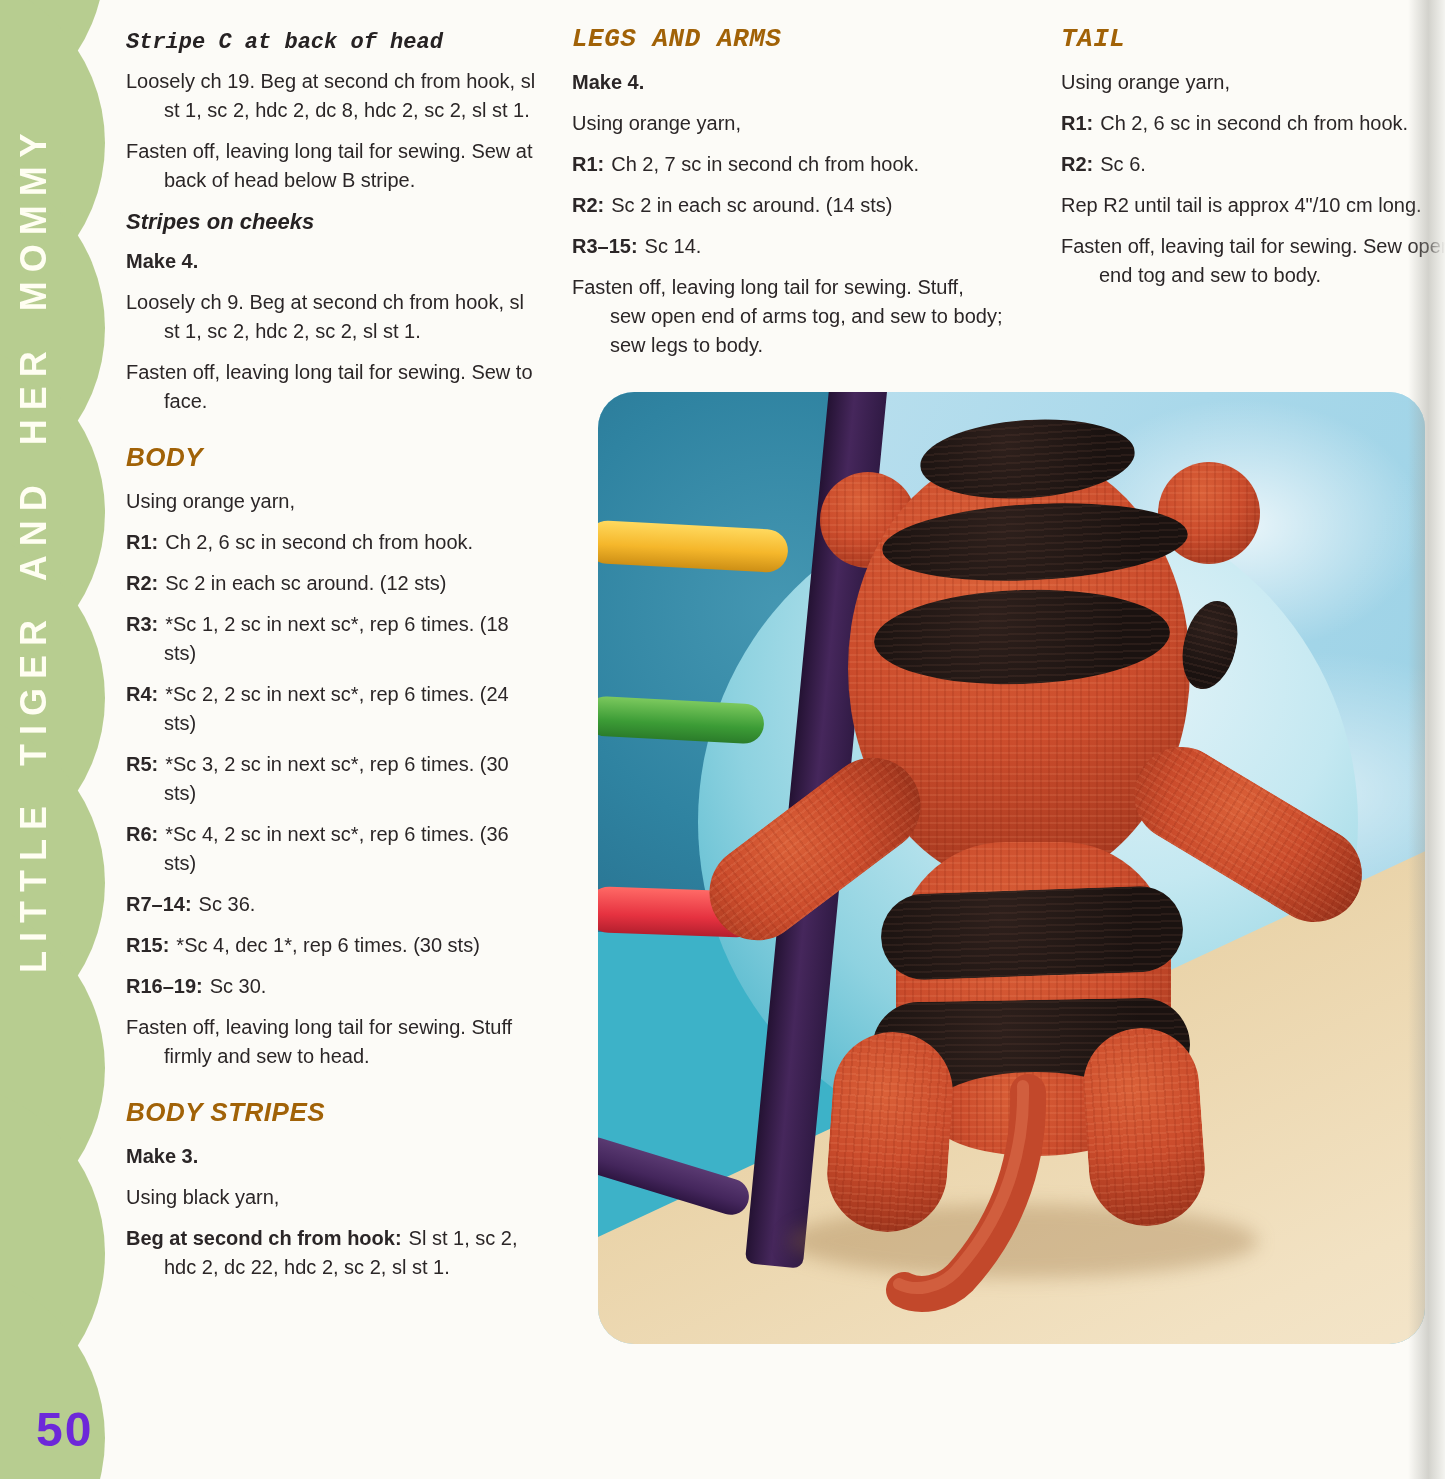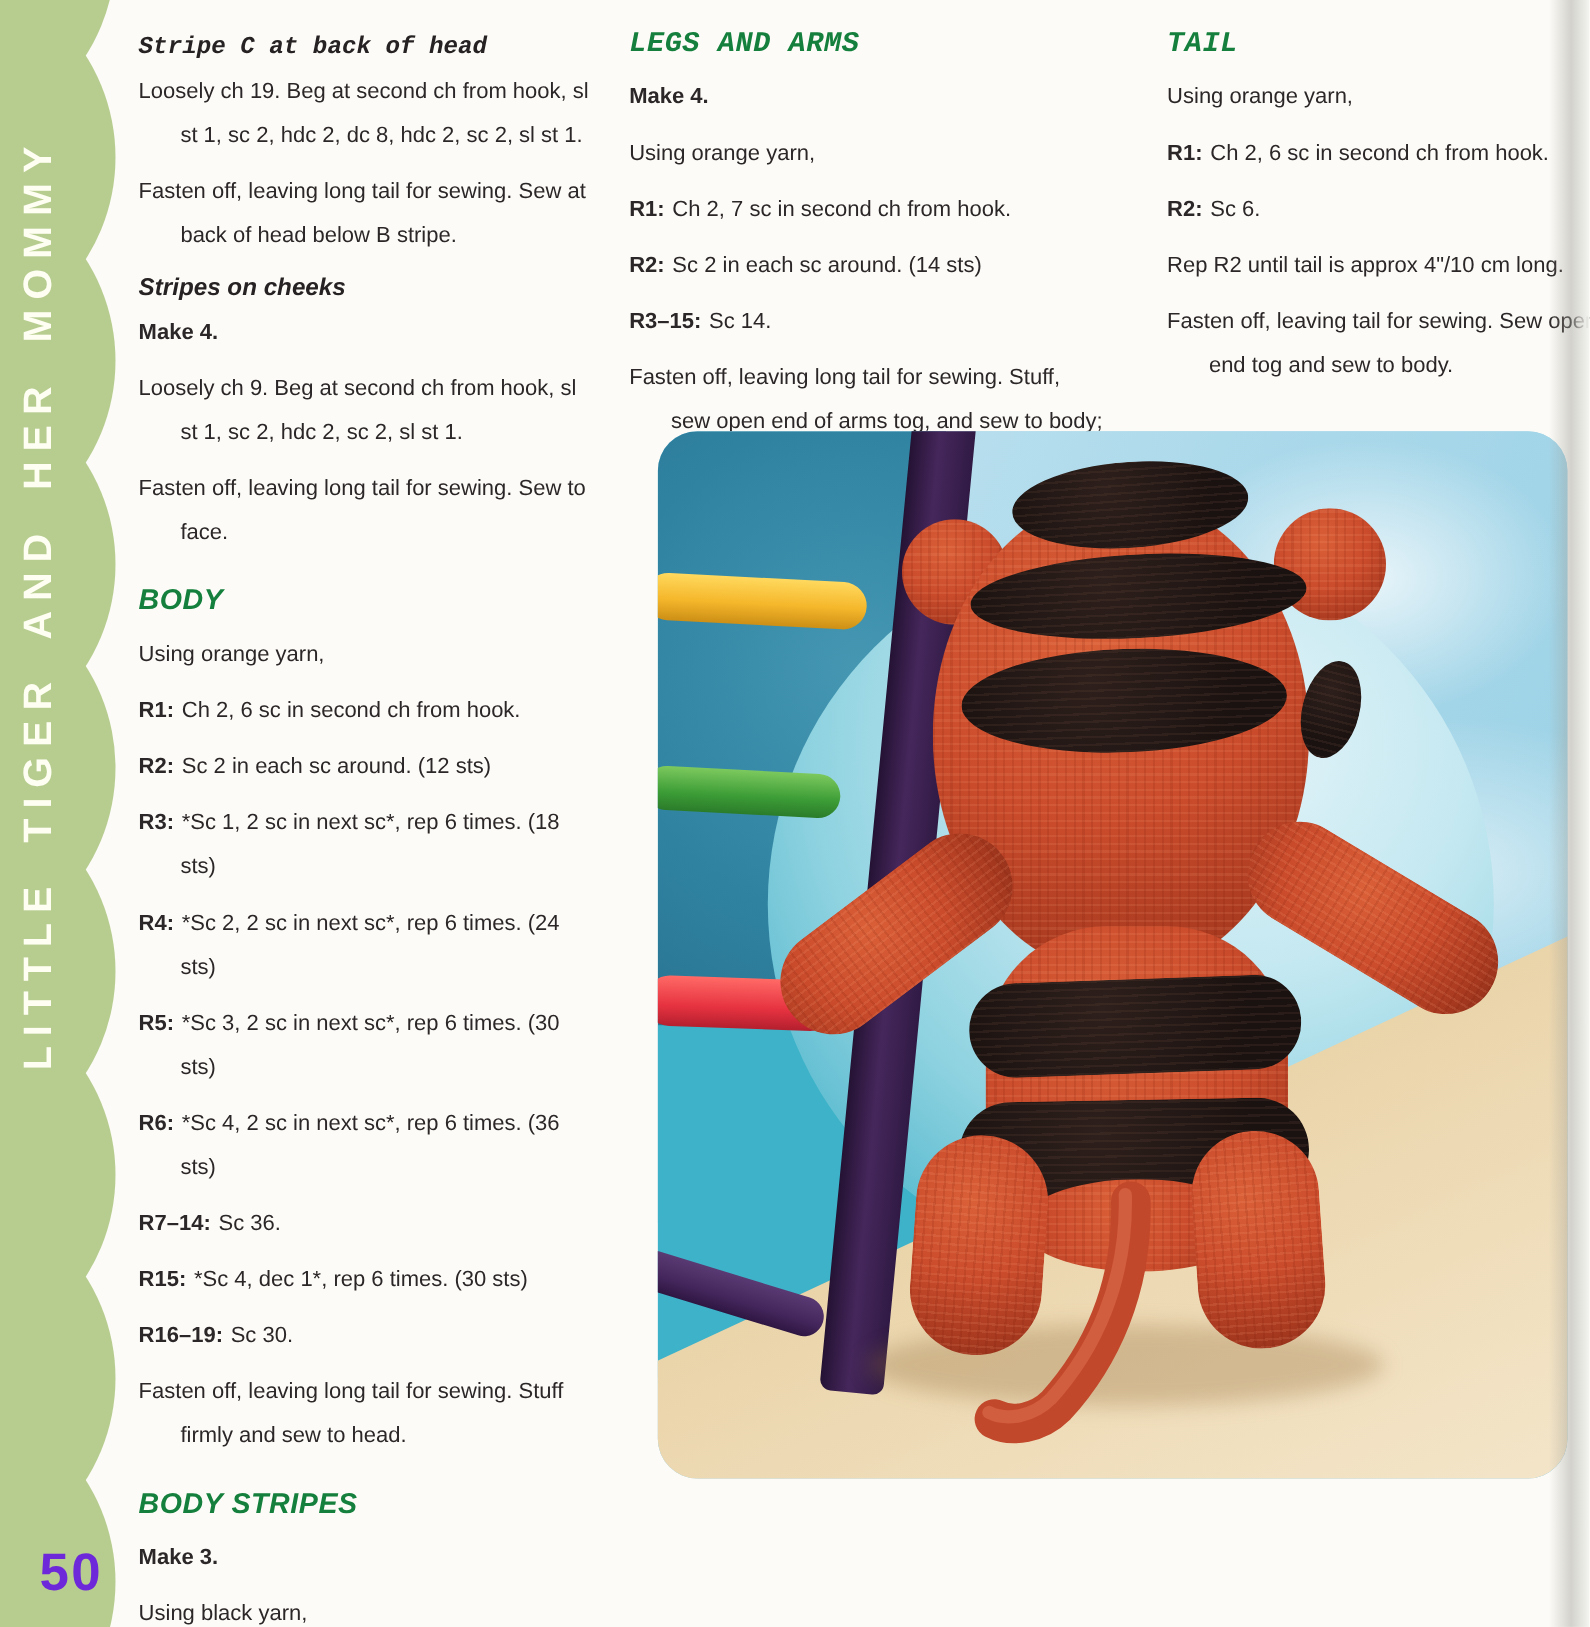--- a/index.html
+++ b/index.html
@@ -18,24 +18,24 @@
                  color:#fffef2;white-space:nowrap;}
   .page-number{position:absolute;left:36px;top:1402px;font-size:48px;font-weight:bold;
                color:#6d28d9;letter-spacing:2px;}
 
   
   .col{position:absolute;color:#2b2627;}
   #col1{left:126px;top:26px;width:414px;}
   #col2{left:572px;top:20px;width:432px;}
   #col3{left:1061px;top:20px;width:410px;}
   .col > :first-child{margin-top:4px;font-family:Liberation Mono, monospace;}
-  h2.heading{font-style:italic;font-weight:bold;font-size:26px;color:#15803d;
+  h2.heading{font-style:italic;font-weight:bold;font-size:26px;color:#a16207;
              letter-spacing:.5px;margin:26px 0 14px 0;}
   h3.subhead{font-style:italic;font-weight:bold;font-size:22px;color:#262223;margin:14px 0 8px 0;}
-  .col p{font-size:20px;line-height:40px;margin:0 0 11px 0;
+  .col p{font-size:20px;line-height:29px;margin:12px 0 11px 0;
          padding-left:38px;text-indent:-38px;}
   .col p.make{font-weight:bold;}
   .col p strong{font-weight:bold;margin-right:7px;}
 
   
   .photo{position:absolute;left:598px;top:392px;width:827px;height:952px;
          border-radius:36px;overflow:hidden;background:#a9d8ea;}
   .photo *{position:absolute;}
   .sky{left:0;top:0;right:0;bottom:0;
        background:
@@ -133,20 +133,21 @@
       <p class="row"><strong>R4:</strong><span>*Sc 2, 2 sc in next sc*, rep 6 times. (24 sts)</span></p>
       <p class="row"><strong>R5:</strong><span>*Sc 3, 2 sc in next sc*, rep 6 times. (30 sts)</span></p>
       <p class="row"><strong>R6:</strong><span>*Sc 4, 2 sc in next sc*, rep 6 times. (36 sts)</span></p>
       <p class="row"><strong>R7–14:</strong><span>Sc 36.</span></p>
       <p class="row"><strong>R15:</strong><span>*Sc 4, dec 1*, rep 6 times. (30 sts)</span></p>
       <p class="row"><strong>R16–19:</strong><span>Sc 30.</span></p>
       <p class="hang">Fasten off, leaving long tail for sewing. Stuff firmly and sew to head.</p>
       <h2 class="heading">BODY STRIPES</h2>
       <p class="make">Make 3.</p>
       <p class="plain">Using black yarn,</p>
+      <p class="row"><strong>Beg at second ch from hook:</strong><span>Sl st 1, sc 2, hdc 2, dc 22, hdc 2, sc 2, sl st 1.</span></p>
     </div>
   <div class="col" id="col2">
       <h2 class="heading">LEGS AND ARMS</h2>
       <p class="make">Make 4.</p>
       <p class="plain">Using orange yarn,</p>
       <p class="row"><strong>R1:</strong><span>Ch 2, 7 sc in second ch from hook.</span></p>
       <p class="row"><strong>R2:</strong><span>Sc 2 in each sc around. (14 sts)</span></p>
       <p class="row"><strong>R3–15:</strong><span>Sc 14.</span></p>
       <p class="hang">Fasten off, leaving long tail for sewing. Stuff, sew open end of arms tog, and sew to body; sew legs to body.</p>
     </div>

